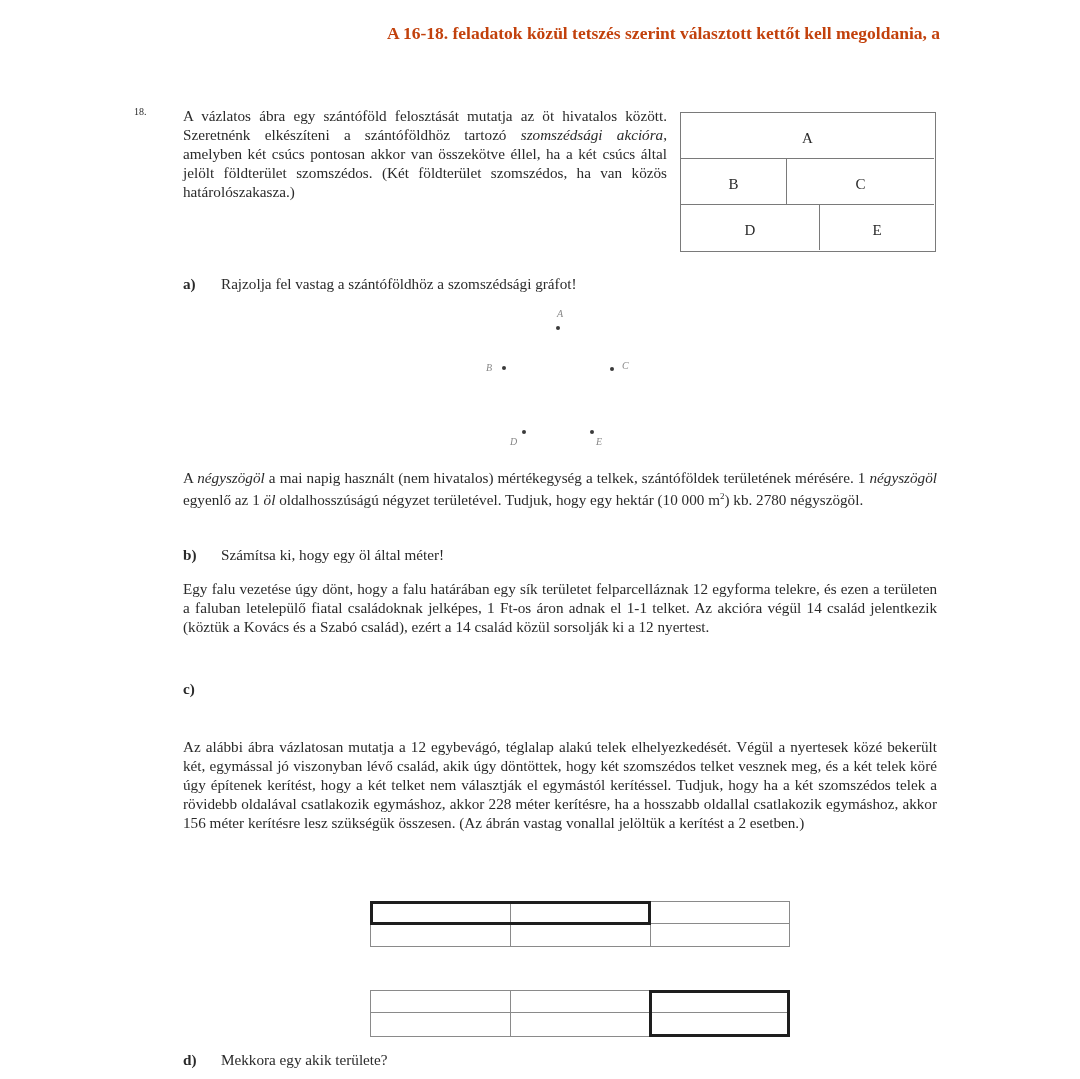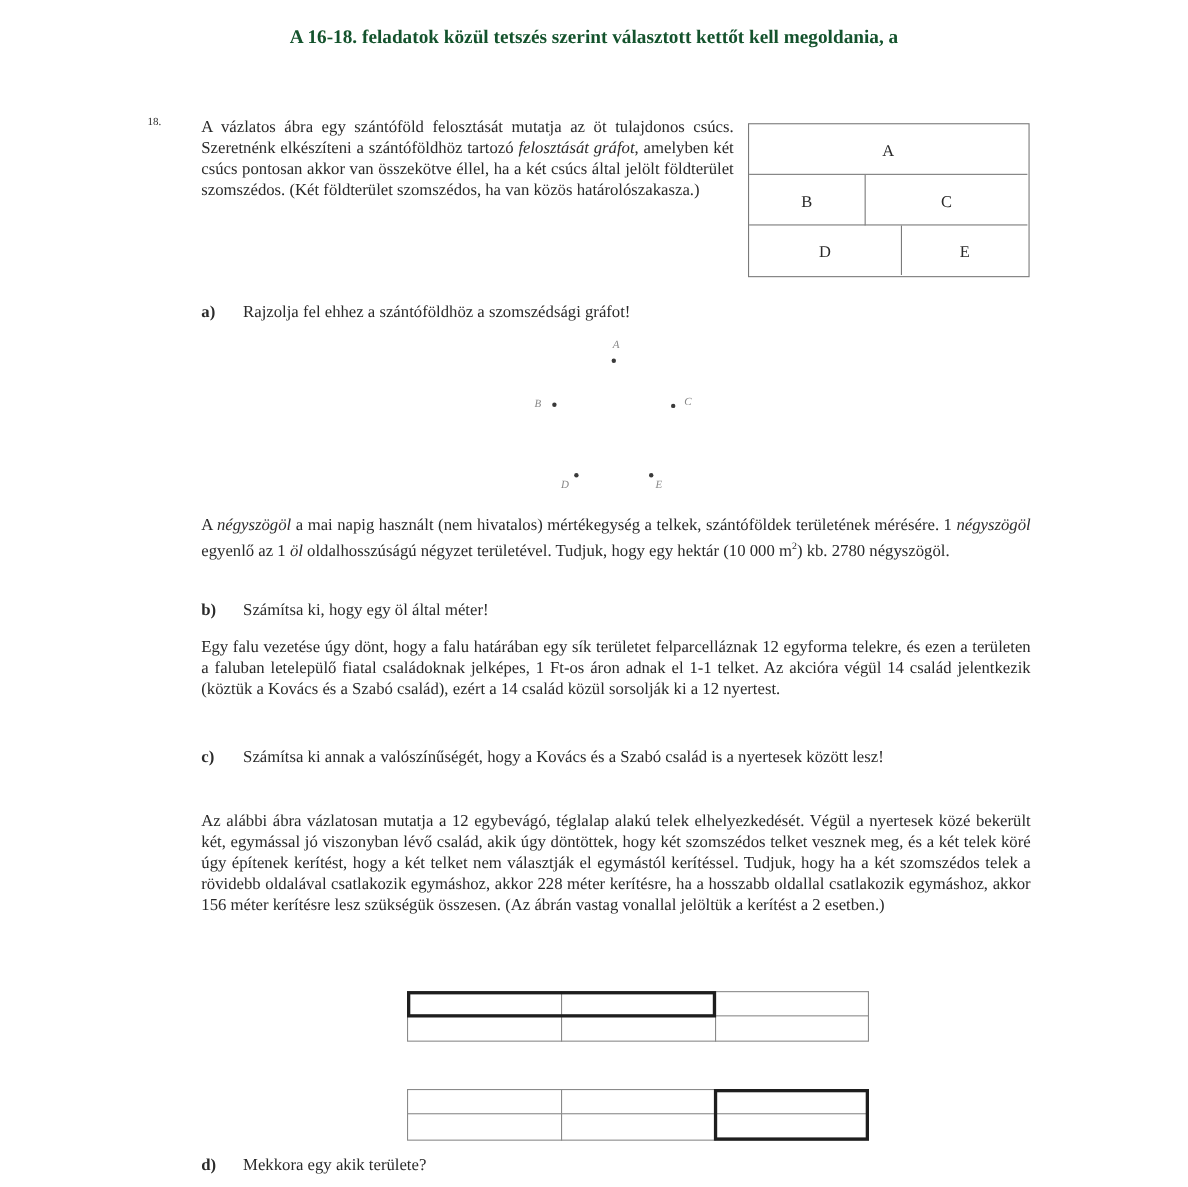--- a/index.html
+++ b/index.html
@@ -1,20 +1,20 @@
 <!DOCTYPE html>
 <html><head>
 <meta charset="utf-8">
 <style>
   html, body { margin: 0; padding: 0; background: #ffffff; }
   body { width: 1080px; height: 1079px; position: relative; overflow: hidden;
          font-family: "Liberation Serif", "DejaVu Serif", serif; color: #2a2a2a; }
   .abs { position: absolute; }
-  .header { left: 140px; top: 22px; width: 800px; text-align: center;
-            font-weight: bold; font-size: 17.5px; line-height: 22px; color: #14532d; }
+  .header { left: 140px; top: 22px; width: 800px; text-align: right;
+            font-weight: bold; font-size: 17.5px; line-height: 22px; color: #c2410c; }
   .qnum { left: 134px; top: 106px; font-weight: normal; font-size: 10px; }
   .para { font-size: 15.2px; line-height: 19px; text-align: justify; text-align-last: left; }
   .p-intro { left: 183px; top: 106px; width: 484px; }
   .sub { font-size: 15.2px; line-height: 19px; }
   .sub .lbl { position: absolute; left: 0; top: 0; font-weight: bold; }
   .sub .txt { position: absolute; left: 38px; top: 0; right: 0; text-align: justify; text-align-last: left; }
   em { font-style: italic; }
   .field { left: 680px; top: 112px; width: 256px; height: 140px; border: 1.5px solid #7a7a7a; box-sizing: border-box; }
   .field .cell { position: absolute; border: 0 solid #7a7a7a; box-sizing: border-box;
                  display: flex; align-items: center; justify-content: center;
@@ -29,21 +29,21 @@
 </style>
 </head>
 <body>
 
 <div class="abs header">
   <div>A 16-18. feladatok közül tetszés szerint választott kettőt kell megoldania, a</div>
 </div>
 
 <div class="abs qnum">18.</div>
 
-<div class="abs para p-intro"><span>A vázlatos ábra egy szántóföld felosztását mutatja az öt tulajdonos csúcs. Szeretnénk elkészíteni a szántóföldhöz tartozó </span><em>felosztását gráfot</em><span>, amelyben két csúcs pontosan akkor van összekötve éllel, ha a két csúcs által jelölt földterület szomszédos. (Két földterület szomszédos, ha van közös határolószakasza.)</span></div>
+<div class="abs para p-intro"><span>A vázlatos ábra egy szántóföld felosztását mutatja az öt hivatalos között. Szeretnénk elkészíteni a szántóföldhöz tartozó </span><em>szomszédsági akcióra</em><span>, amelyben két csúcs pontosan akkor van összekötve éllel, ha a két csúcs által jelölt földterület szomszédos. (Két földterület szomszédos, ha van közös határolószakasza.)</span></div>
 
 <div class="abs field">
   <div class="cell" style="left:0;top:0;width:253px;height:46px;border-bottom-width:1.5px;">
       <span>A</span>
     </div>
   <div class="cell" style="left:0;top:46px;width:106px;height:46px;border-right-width:1.5px;border-bottom-width:1.5px;">
       <span>B</span>
     </div>
   <div class="cell" style="left:106px;top:46px;width:147px;height:46px;border-bottom-width:1.5px;">
       <span>C</span>
@@ -51,21 +51,21 @@
   <div class="cell" style="left:0;top:92px;width:139px;height:45px;border-right-width:1.5px;">
       <span>D</span>
     </div>
   <div class="cell" style="left:139px;top:92px;width:114px;height:45px;">
       <span>E</span>
     </div>
 </div>
 
 <div class="abs sub" style="left:183px;top:274px;width:520px;height:19px;">
   <span class="lbl">a)</span>
-  <span class="txt">Rajzolja fel ehhez a szántóföldhöz a szomszédsági gráfot!</span>
+  <span class="txt">Rajzolja fel vastag a szántóföldhöz a szomszédsági gráfot!</span>
 </div>
 
 <div class="abs graph">
   <span class="vlbl" style="left:87px;top:8px;">A</span>
   <span class="dot" style="left:86px;top:26px;"></span>
   <span class="vlbl" style="left:16px;top:62px;">B</span>
   <span class="dot" style="left:32px;top:66px;"></span>
   <span class="dot" style="left:140px;top:67px;"></span>
   <span class="vlbl" style="left:152px;top:60px;">C</span>
   <span class="dot" style="left:52px;top:130px;"></span>
@@ -78,21 +78,20 @@
 
 <div class="abs sub" style="left:183px;top:545px;width:754px;height:19px;">
   <span class="lbl">b)</span>
   <span class="txt">Számítsa ki, hogy egy öl által méter!</span>
 </div>
 
 <div class="abs para" style="left:183px;top:579px;width:754px;">Egy falu vezetése úgy dönt, hogy a falu határában egy sík területet felparcelláznak 12 egyforma telekre, és ezen a területen a faluban letelepülő fiatal családoknak jelképes, 1 Ft-os áron adnak el 1-1 telket. Az akcióra végül 14 család jelentkezik (köztük a Kovács és a Szabó család), ezért a 14 család közül sorsolják ki a 12 nyertest.</div>
 
 <div class="abs sub" style="left:183px;top:679px;width:754px;height:38px;">
   <span class="lbl">c)</span>
-  <span class="txt">Számítsa ki annak a valószínűségét, hogy a Kovács és a Szabó család is a nyertesek között lesz!</span>
 </div>
 
 <div class="abs para" style="left:183px;top:737px;width:754px;">Az alábbi ábra vázlatosan mutatja a 12 egybevágó, téglalap alakú telek elhelyezkedését. Végül a nyertesek közé bekerült két, egymással jó viszonyban lévő család, akik úgy döntöttek, hogy két szomszédos telket vesznek meg, és a két telek köré úgy építenek kerítést, hogy a két telket nem választják el egymástól kerítéssel. Tudjuk, hogy ha a két szomszédos telek a rövidebb oldalával csatlakozik egymáshoz, akkor 228 méter kerítésre, ha a hosszabb oldallal csatlakozik egymáshoz, akkor 156 méter kerítésre lesz szükségük összesen. (Az ábrán vastag vonallal jelöltük a kerítést a 2 esetben.)</div>
 
 <div class="abs" style="left:370px;top:901px;width:420px;height:46px;">
   <div class="grid" style="left:0;top:0;width:420px;height:46px;"></div>
   <div class="gline-h" style="left:0;top:22px;width:420px;"></div>
   <div class="gline-v" style="left:140px;top:0;height:46px;"></div>
   <div class="gline-v" style="left:280px;top:0;height:46px;"></div>
   <div class="thick" style="left:0;top:0;width:281px;height:24px;"></div>

